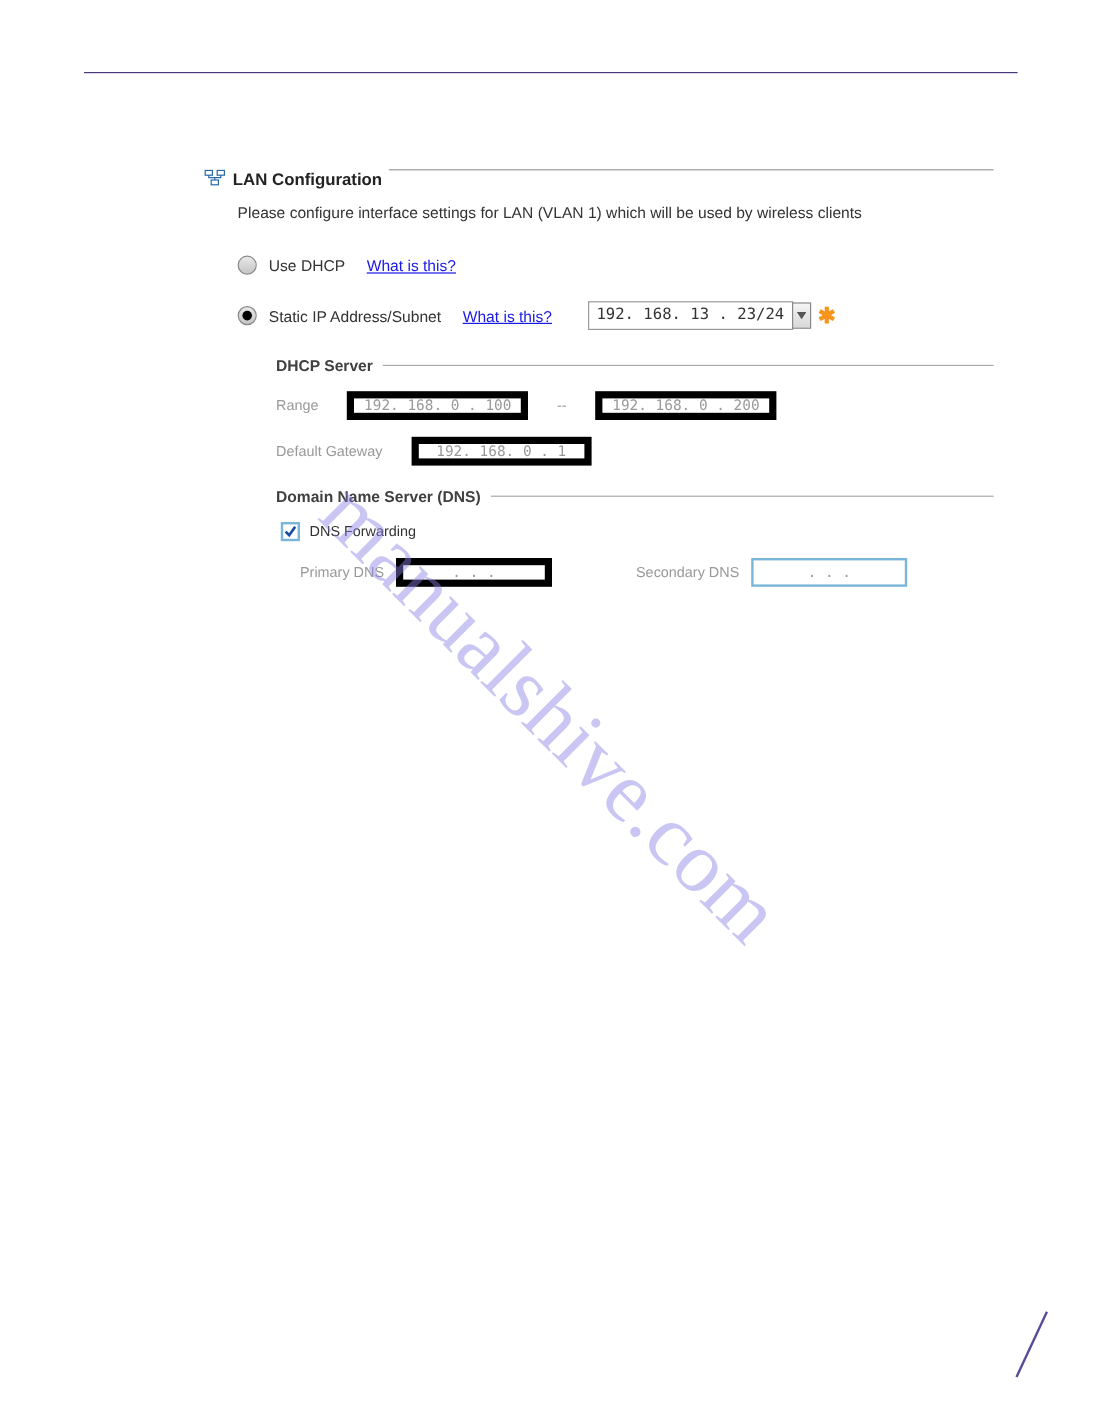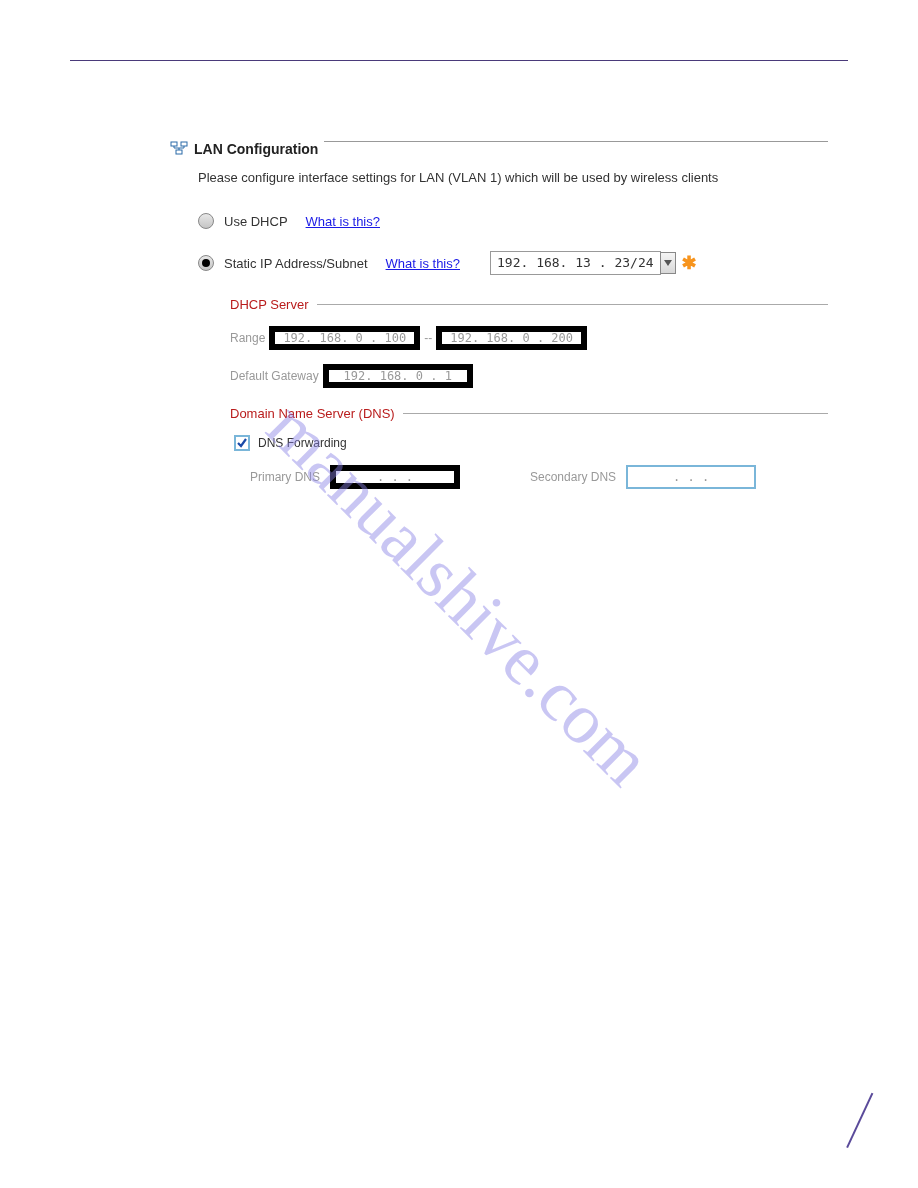--- a/index.html
+++ b/index.html
@@ -104,23 +104,23 @@
     padding-left: 60px;
     margin-top: 14px;
   }
   .sub-header {
     display: flex;
     align-items: center;
     gap: 8px;
     margin-bottom: 14px;
   }
   .sub-header .stitle {
-    font-weight: normal;
+    font-weight: bold;
     font-size: 13px;
-    color: #b91c1c;
+    color: #404040;
     white-space: nowrap;
   }
   .sub-header .srule {
     flex: 1;
     height: 1px;
     background: #aaa;
   }
   .check-row {
     display: flex;
     align-items: center;
@@ -133,21 +133,21 @@
     border: 2px solid #7ab6d9;
     background: #eaf5fb;
     display: flex; align-items: center; justify-content: center;
     flex-shrink: 0;
   }
   .checkbox.checked { background: #fff; }
   .checkbox svg { display:block; }
   .field-row {
     display: flex;
     align-items: center;
-    gap: 4px;
+    gap: 24px;
     margin-bottom: 14px;
   }
   .field-label {
     color: #999;
     font-size: 12px;
   }
   .dash { color:#999; }
   .ip-input {
     border: 6px solid #000000;
     padding: 4px 8px;

